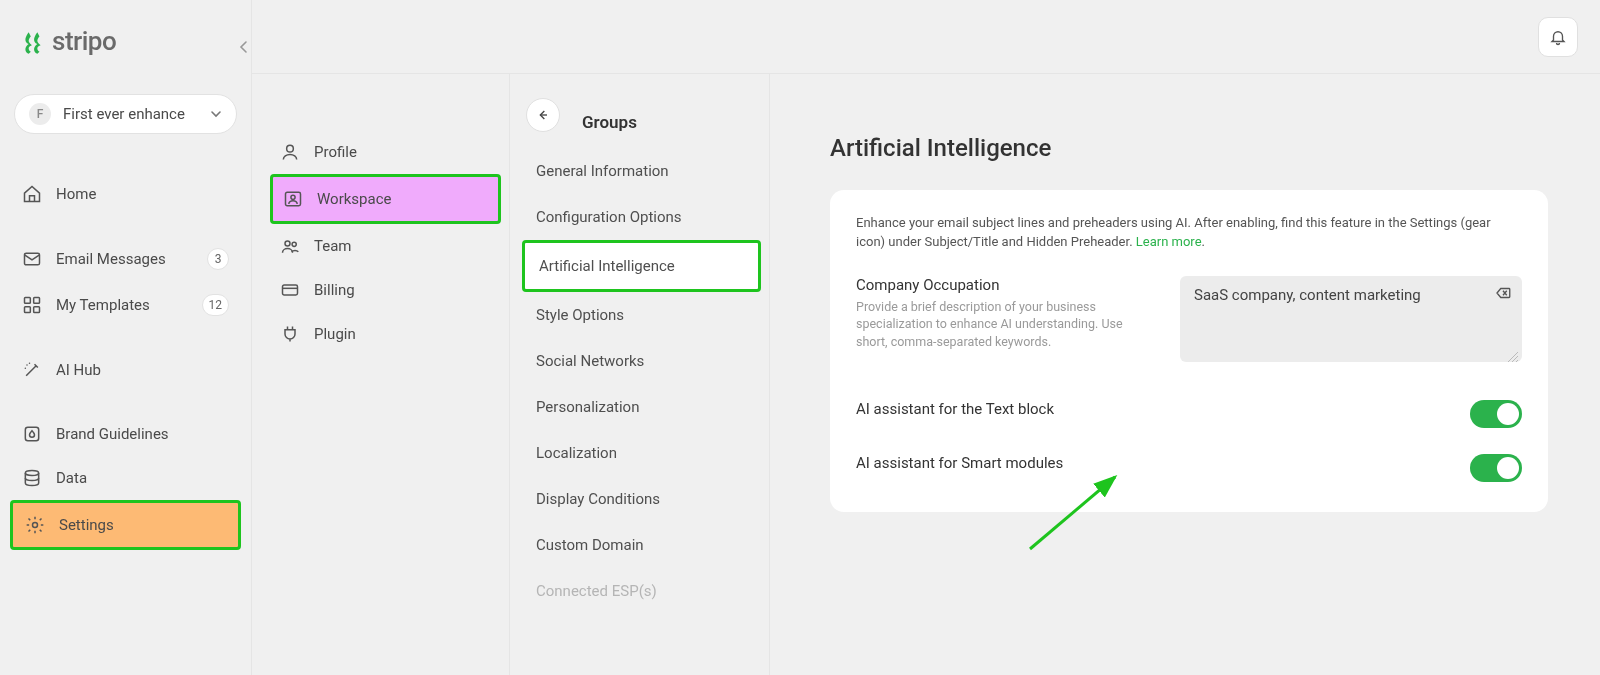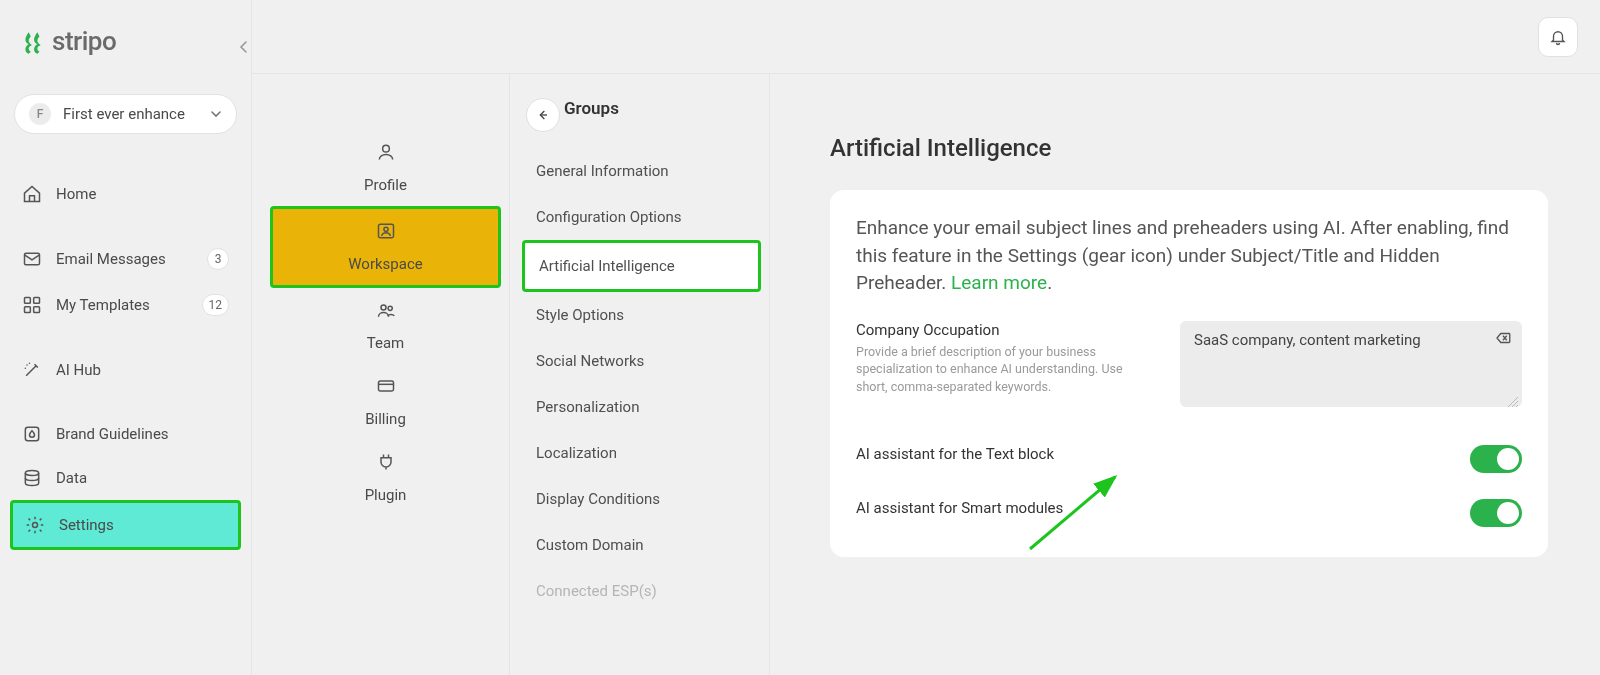--- a/index.html
+++ b/index.html
@@ -16,49 +16,49 @@
 .project-selector { display: flex; align-items: center; gap: 12px; background: #fff; border: 1px solid #e2e2e2; border-radius: 22px; padding: 8px 14px; margin: 14px 4px 38px 4px; cursor: pointer; }
 .proj-badge { width: 22px; height: 22px; border-radius: 50%; background: #ececec; color: #888; font-size: 12px; display: flex; align-items: center; justify-content: center; font-weight: 500; }
 .proj-name { flex: 1; font-size: 15px; color: #4a4a4a; }
 .proj-chev { color: #888; }
 
 .nav-item { display: flex; align-items: center; gap: 14px; padding: 12px 12px; border-radius: 8px; cursor: pointer; color: #4a4a4a; font-size: 15px; position: relative; }
 .nav-icon { width: 20px; height: 20px; display: flex; align-items: center; justify-content: center; color: #555; }
 .nav-label { flex: 1; }
 .nav-badge { min-width: 22px; height: 22px; border-radius: 11px; background: #fff; border:1px solid #e2e2e2; color: #666; font-size: 12px; display: flex; align-items: center; justify-content: center; padding: 0 6px; }
 .nav-gap { height: 20px; }
-.nav-item.highlight-green { border: 3px solid #1ec41e; border-radius: 4px; background: #5eead4; }
+.nav-item.highlight-green { border: 3px solid #1ec41e; border-radius: 4px; background: #fdba74; }
 
 
 .rightside { flex: 1; display: flex; flex-direction: column; }
 .topbar { height: 74px; border-bottom: 1px solid #e5e5e5; display: flex; align-items: center; justify-content: flex-end; padding: 0 22px; gap: 14px; }
 .help-btn { display: flex; align-items: center; gap: 8px; background: #fff; border: 1px solid #e0e0e0; border-radius: 20px; padding: 8px 18px; font-size: 15px; color: #444; cursor: pointer; }
 .icon-btn { width: 40px; height: 40px; border-radius: 10px; background: #fff; border: 1px solid #e0e0e0; display: flex; align-items: center; justify-content: center; color: #555; cursor: pointer; }
 
 .content-row { flex: 1; display: flex; }
 
 
 .col2 { width: 258px; padding: 56px 8px 0 18px; border-right: 1px solid #e5e5e5; }
-.col2-item { display: flex; align-items: center; gap: 14px; padding: 12px 10px; border-radius: 6px; cursor: pointer; color: #4a4a4a; font-size: 15px; flex-direction: column; }
-.col2-item.highlight-green { border: 3px solid #1ec41e; border-radius: 4px; background: #eab308; }
+.col2-item { display: flex; align-items: center; gap: 14px; padding: 12px 10px; border-radius: 6px; cursor: pointer; color: #4a4a4a; font-size: 15px; }
+.col2-item.highlight-green { border: 3px solid #1ec41e; border-radius: 4px; background: #f0abfc; }
 
 
 .col3 { width: 260px; padding: 24px 8px 0 12px; border-right: 1px solid #e5e5e5; }
-.groups-header { display: flex; align-items: flex-start; gap: 4px; padding: 0 4px 16px 4px; }
+.groups-header { display: flex; align-items: flex-end; gap: 22px; padding: 0 4px 16px 4px; }
 .back-circle { width: 34px; height: 34px; border-radius: 50%; background: #fff; border: 1px solid #e0e0e0; display: flex; align-items: center; justify-content: center; cursor: pointer; color: #444; }
 .groups-title { font-size: 17px; font-weight: 600; color: #333; }
 .col3-item { padding: 14px 14px; border-radius: 6px; cursor: pointer; color: #4f4f4f; font-size: 15px; }
 .col3-item.disabled { color: #b5b5b5; }
 .col3-item.highlight-green { border: 3px solid #1ec41e; border-radius: 4px; background: #fff; }
 
 
 .main { flex: 1; padding: 60px 52px 0 60px; position: relative; }
 .main-title { font-size: 24px; font-weight: 500; color: #333; margin-bottom: 28px; }
 .card { background: #fff; border-radius: 14px; padding: 24px 26px 26px 26px; }
-.card-intro { font-size: 19px; color: #555; line-height: 1.45; margin-bottom: 24px; }
+.card-intro { font-size: 13px; color: #555; line-height: 1.45; margin-bottom: 24px; }
 .card-intro .link { color: #2bb24c; text-decoration: none; cursor: pointer; }
 
 .row { display: flex; align-items: flex-start; justify-content: space-between; gap: 24px; padding: 4px 0; }
 .row + .row { margin-top: 18px; }
 .row-label { font-size: 15px; color: #333; }
 .row-desc { display: block; font-size: 12.5px; color: #9a9a9a; line-height: 1.4; max-width: 290px; margin-top: 4px; }
 
 .toggle { width: 52px; height: 28px; border-radius: 14px; background: #2bb24c; position: relative; cursor: pointer; flex-shrink: 0; }
 .toggle::after { content: ""; position: absolute; right: 3px; top: 3px; width: 22px; height: 22px; border-radius: 50%; background: #fff; }
 

